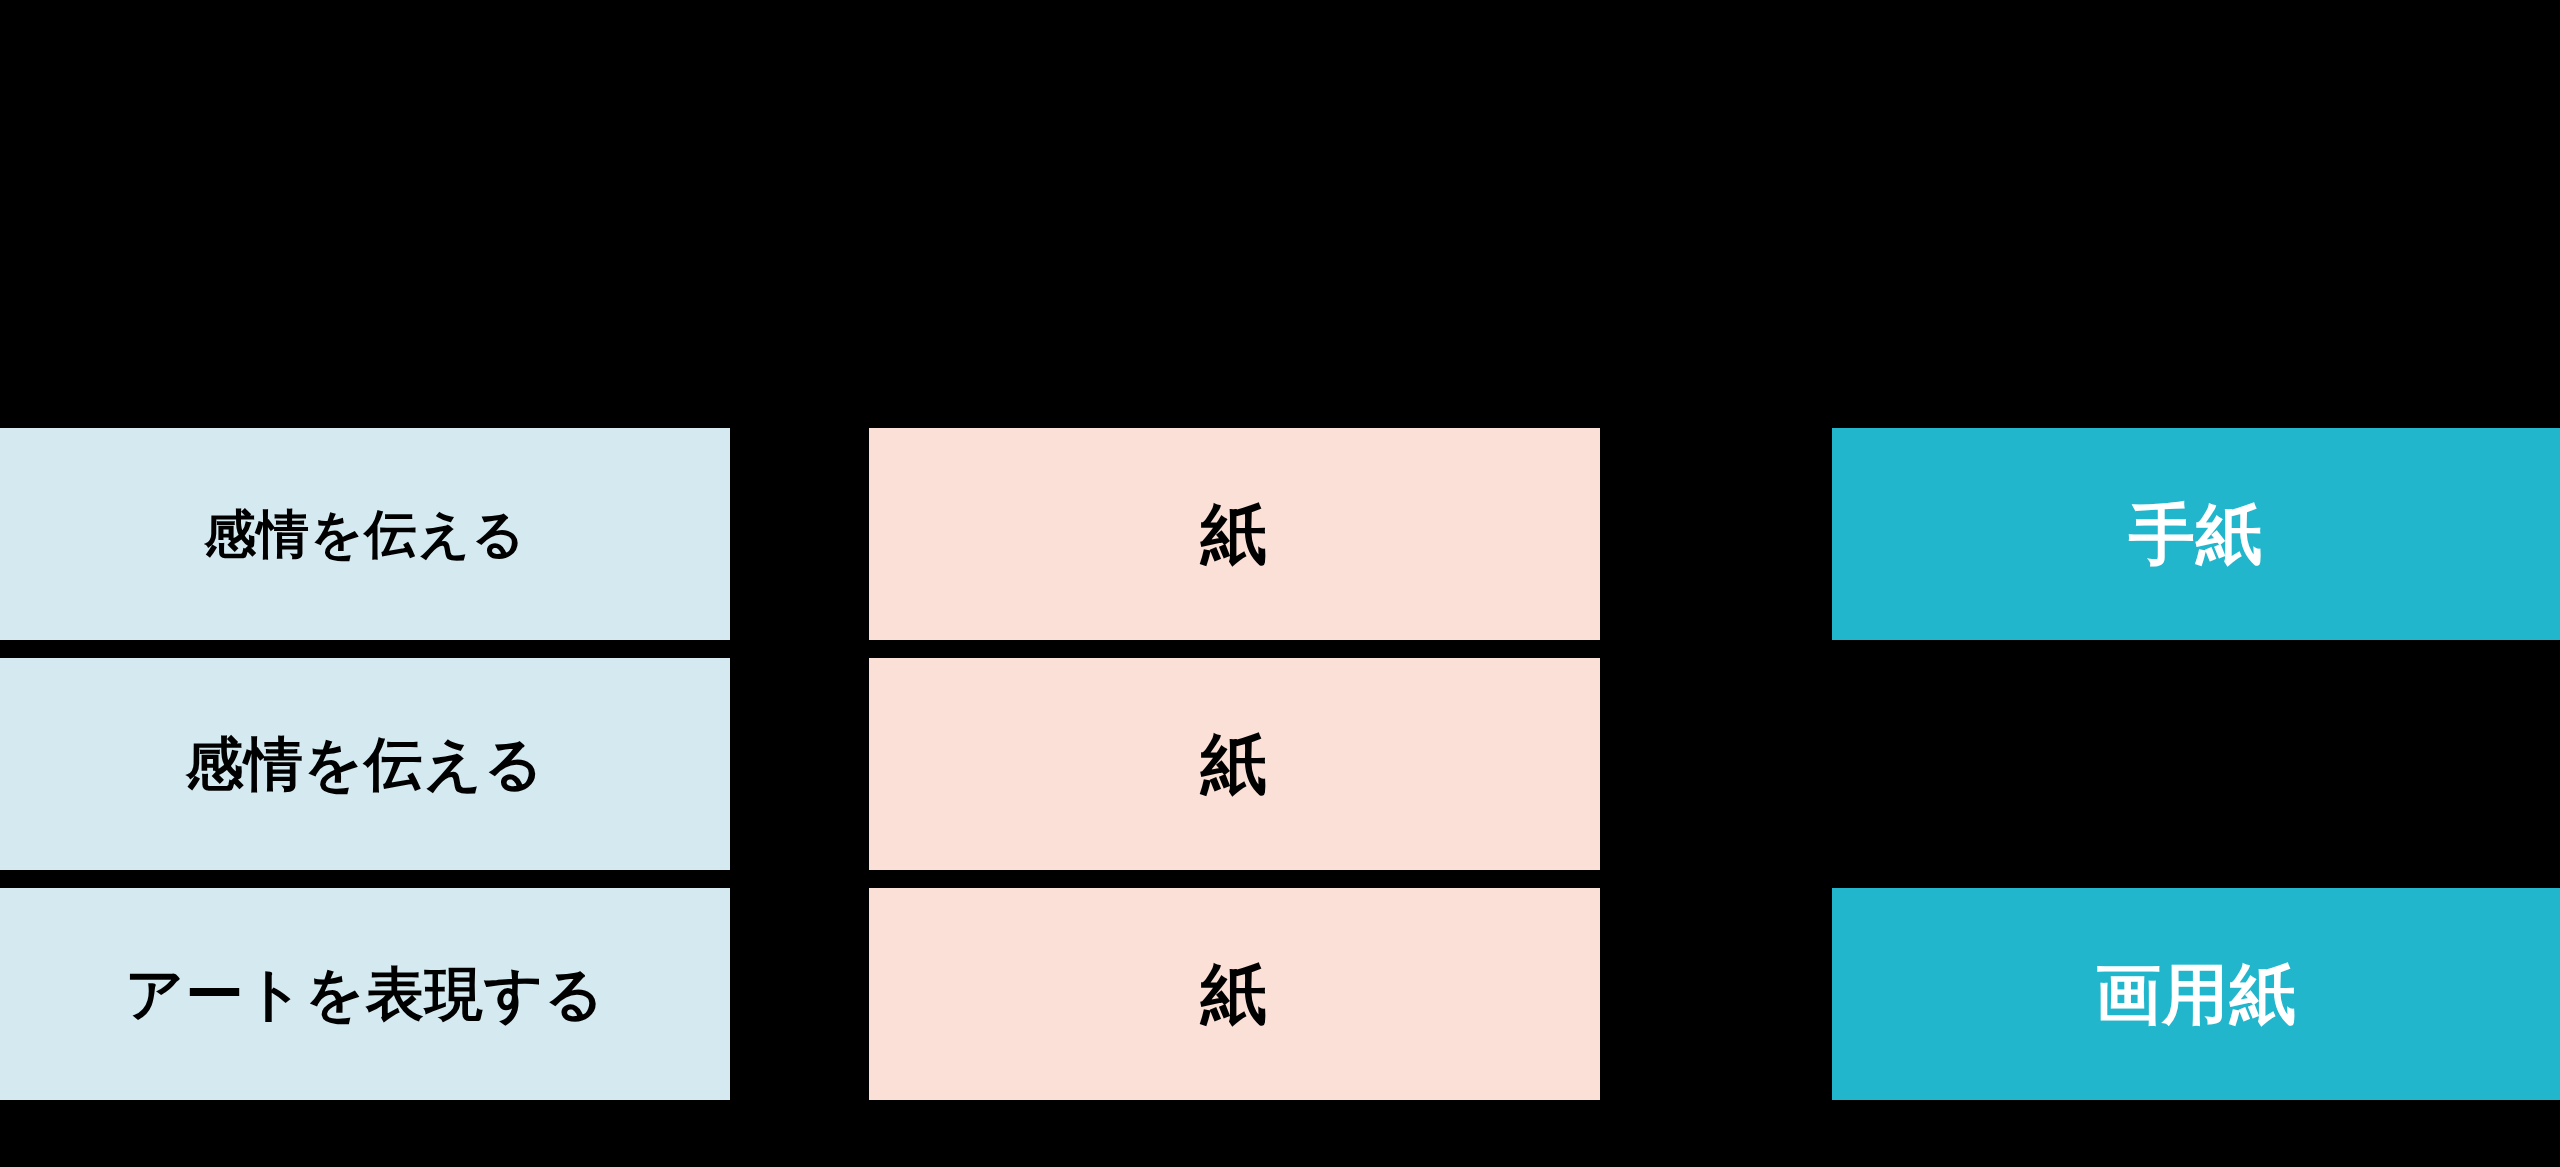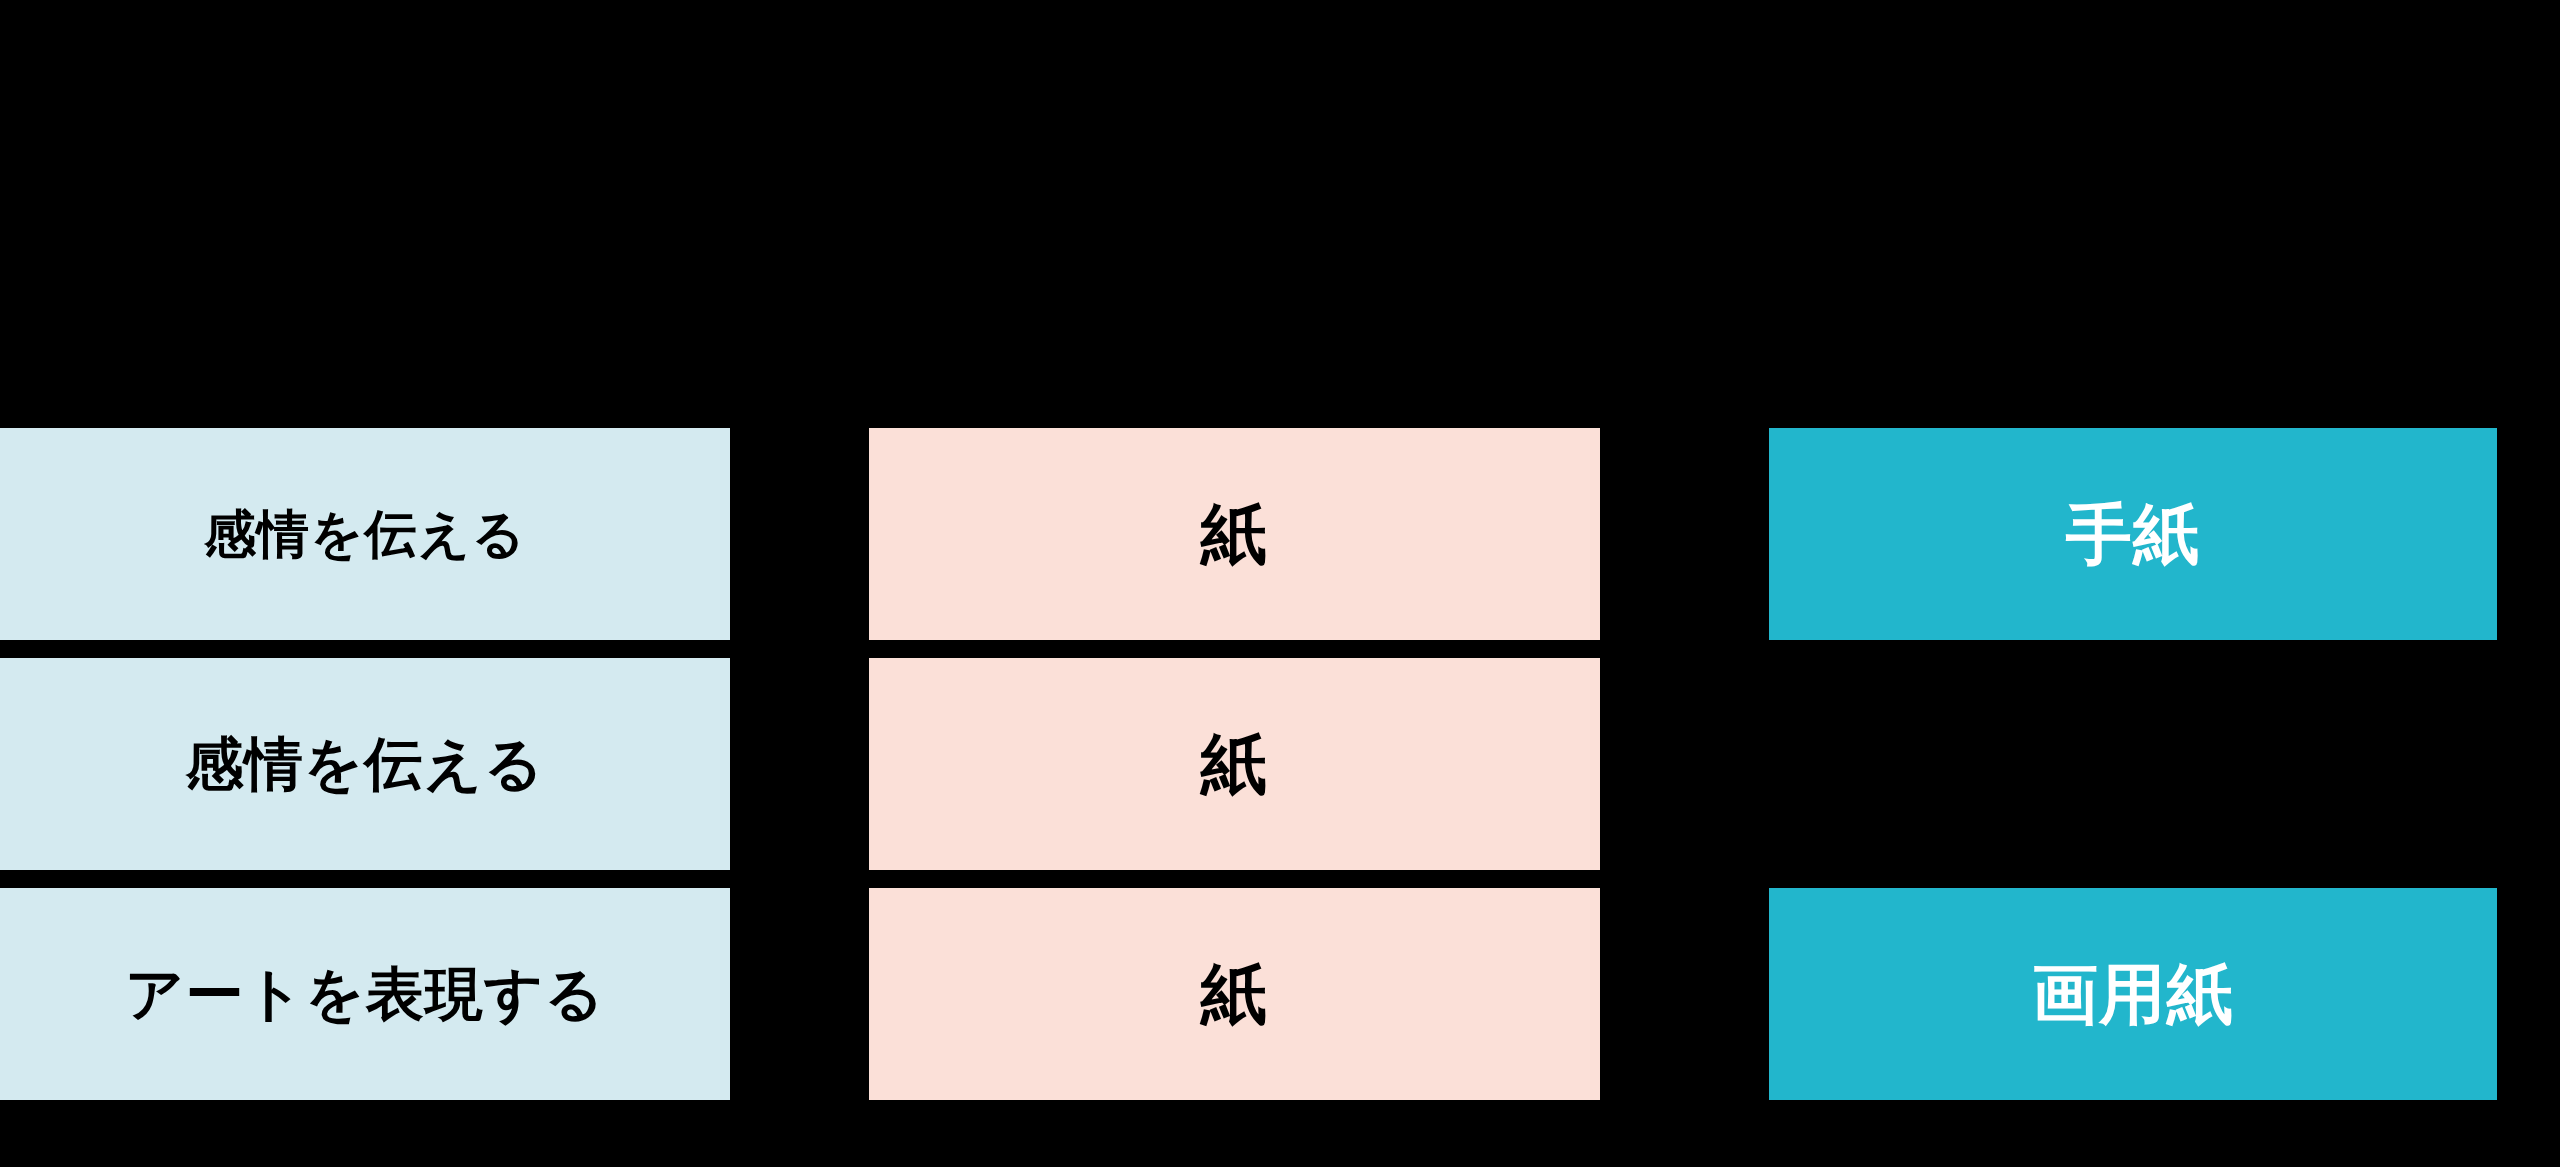--- a/index.html
+++ b/index.html
@@ -48,21 +48,21 @@
     display: flex;
     align-items: center;
     justify-content: center;
     box-sizing: border-box;
     overflow: hidden;
   }
 
   
   .cell.c0 { left: 0px;    width: 730px; }
   .cell.c1 { left: 869px;  width: 731px; }
-  .cell.c2 { left: 1769px; width: 728px; }
+  .cell.c2 { left: 1832px; width: 728px; }
 
   
   .cell.c0 { background: #d4eaf0; }
   .cell.c1 { background: #fbe0d8; }
   .cell.c2 { background: #22b6cc; }
 
   .cell-text {
     font-weight: 700;
     line-height: 1;
     letter-spacing: 0.02em;

